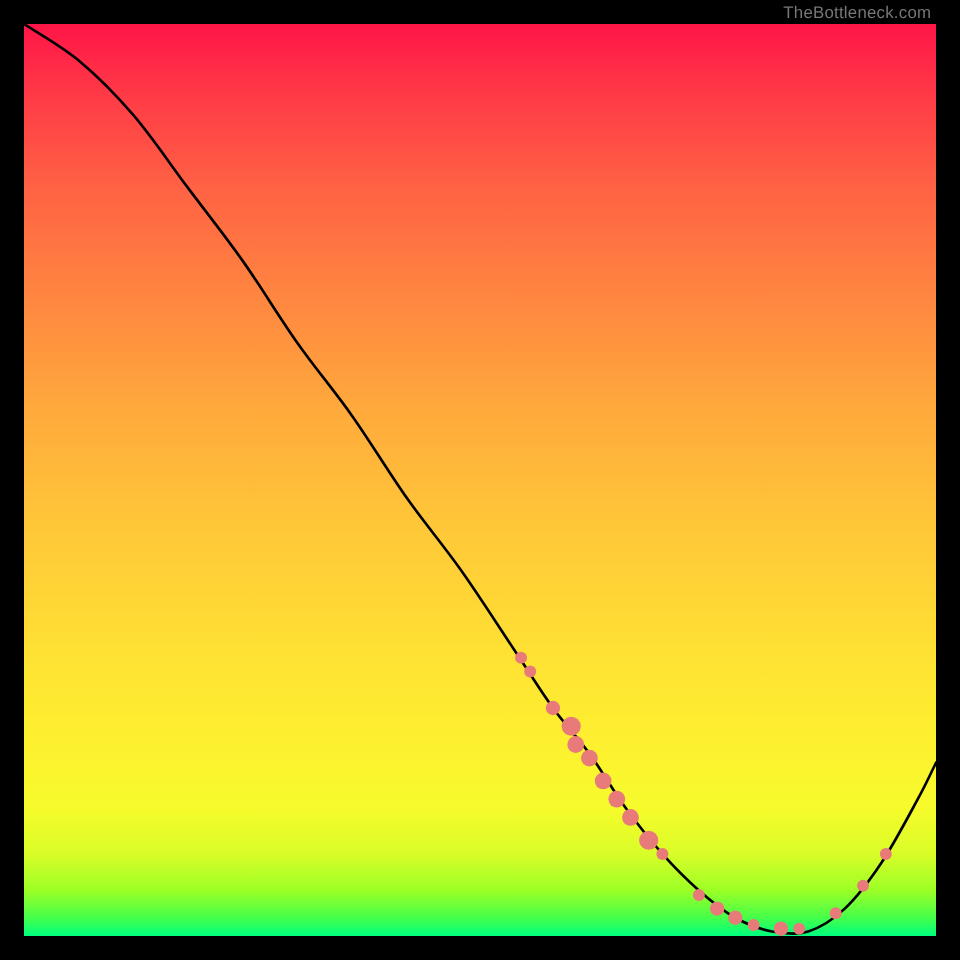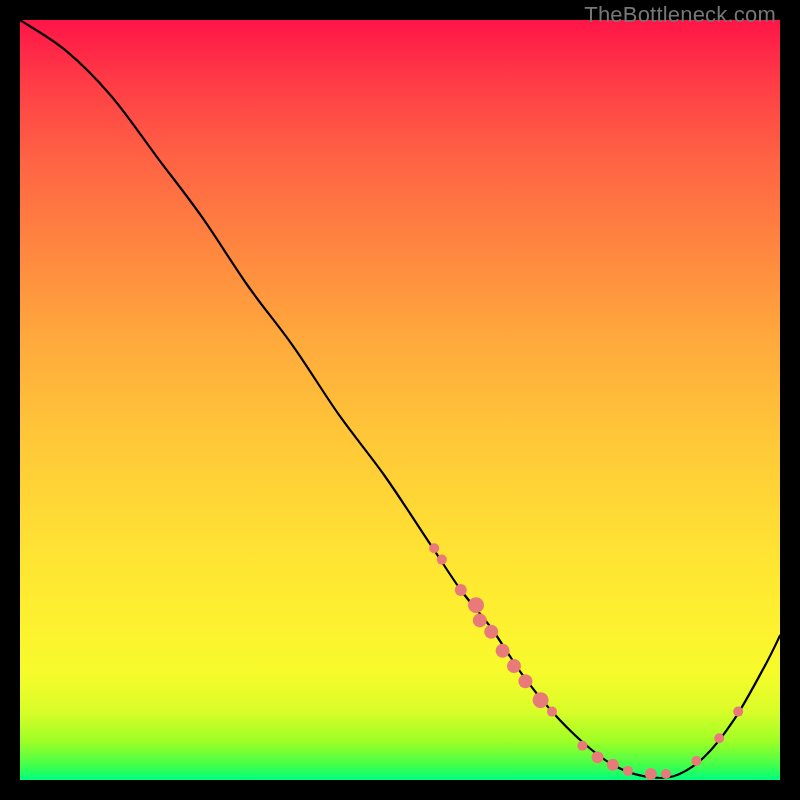--- a/index.html
+++ b/index.html
@@ -31,21 +31,21 @@
       #d9fd28 91%,
       #9cff26 95%,
       #45ff4a 98%,
       #00ff7f 100%
     );
   }
   .watermark {
     position: absolute;
     top: 2px;
     right: 24px;
-    font-size: 22px;
+    font-size: 14px;
     font-weight: 500;
     color: #777;
     letter-spacing: 0.2px;
   }
   svg.curve { position:absolute; left:0; top:0; }
 </style>
 </head>
 <body>
 
 <div class="plot-area">

